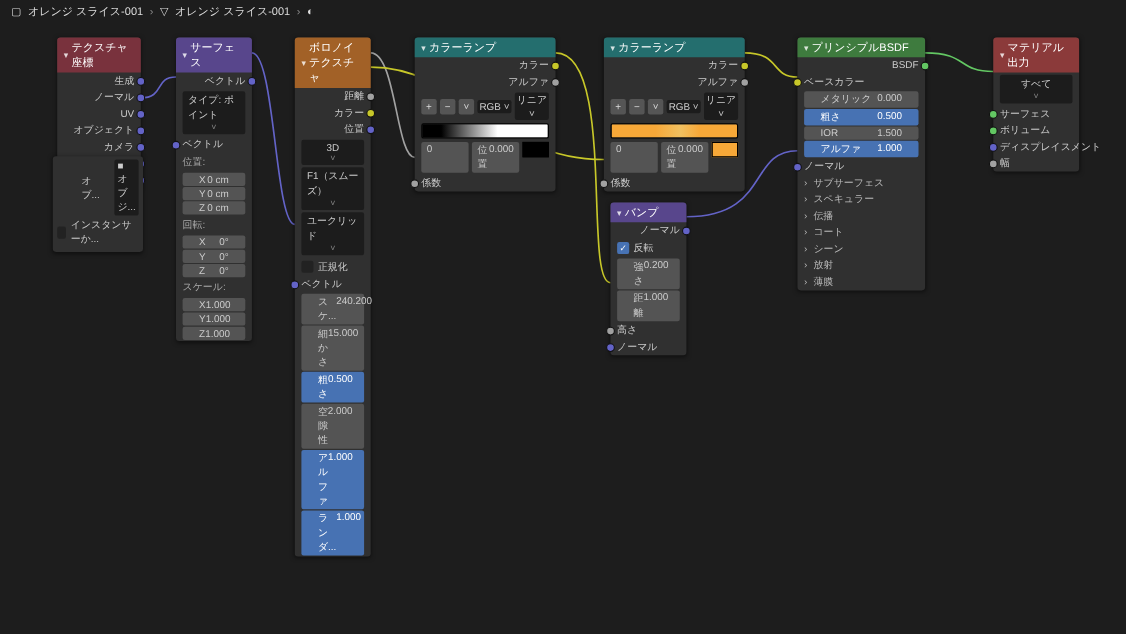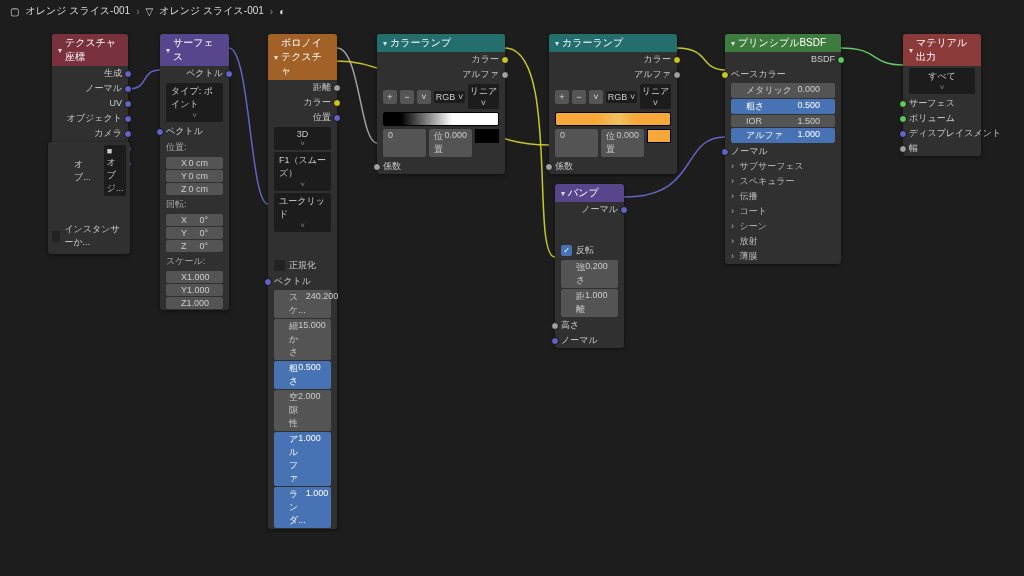--- a/index.html
+++ b/index.html
@@ -26,21 +26,21 @@
   .sock.out { right: -4px; }
   .sock.vec { background: #6363c7; }
   .sock.col { background: #c7c729; }
   .sock.val { background: #a1a1a1; }
   .sock.sh  { background: #63c763; }
   .drop { background: #1c1c1c; margin: 2px 6px; padding: 2px 5px; border-radius: 2px; display: flex; justify-content: space-between; align-items: center; flex-direction: column; }
   .drop .dd { font-size: 8px; opacity: .6; }
   .num { background: #545454; margin: 1px 6px; padding: 1px 15px; border-radius: 2px; display: flex; justify-content: space-between; }
   .num.blue { background: #4772b3; color: #fff; }
   .sect { padding: 2px 6px; color: #aaa; }
-  .chk { display: flex; align-items: center; gap: 4px; padding: 2px 6px; margin-top: 25px; }
+  .chk { display: flex; align-items: center; gap: 4px; padding: 2px 6px; }
   .chk .box { width: 11px; height: 11px; background: #4772b3; border-radius: 2px; display: flex; align-items: center; justify-content: center; color: #fff; font-size: 8px; }
   .chk .box.off { background: #222; }
   .expand { padding: 1px 6px; color: #bbb; cursor: default; }
   .expand .ar { display:inline-block; width:6px; }
   .ramp { margin: 2px 6px; }
   .ramp-top { display: flex; gap: 3px; align-items: center; margin-bottom: 3px; }
   .ramp-btn { background: #555; width: 14px; height: 14px; border-radius: 2px; display: flex; align-items:center; justify-content:center; color:#ddd; }
   .ramp-sel { background: #1c1c1c; flex: 1; text-align: center; padding: 1px; border-radius: 2px; }
   .ramp-bar { height: 14px; border-radius: 2px; position: relative; border: 1px solid #000; }
   .ramp-below { display:flex; gap:3px; margin-top: 3px; }

